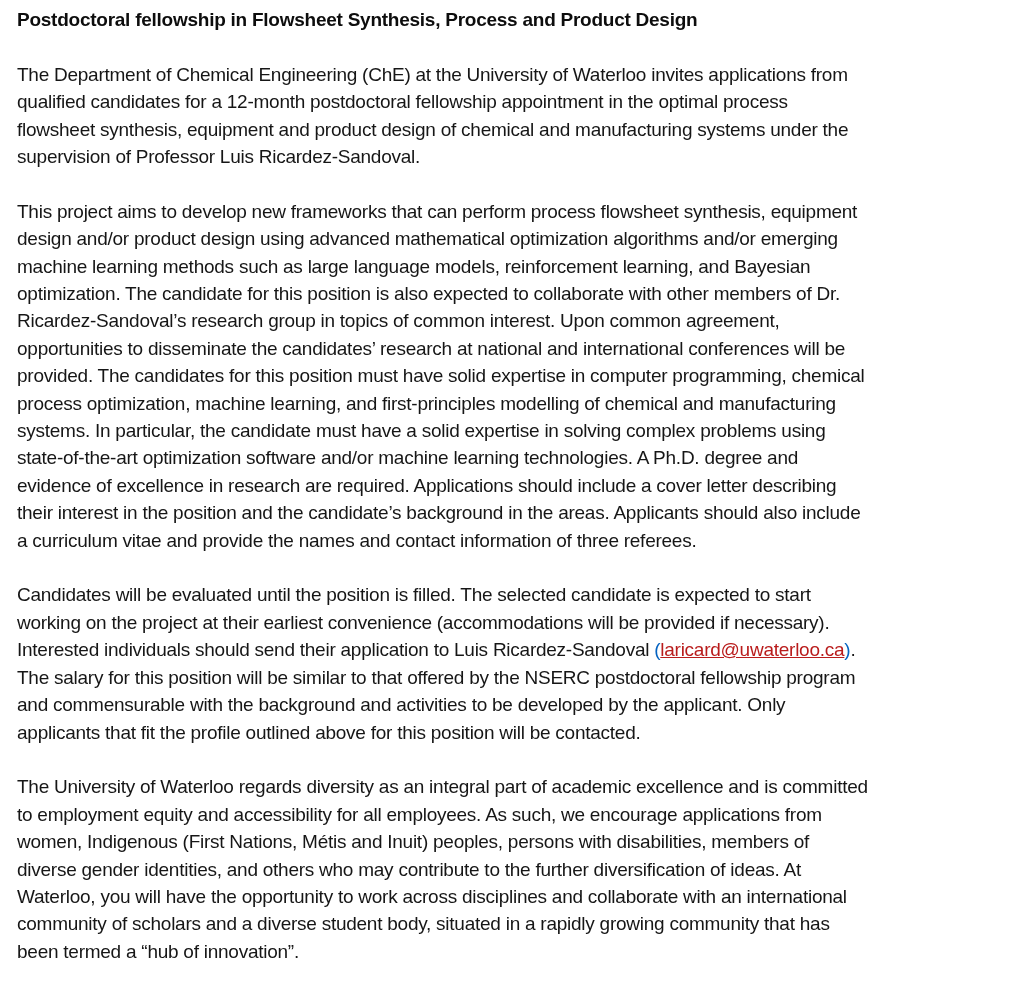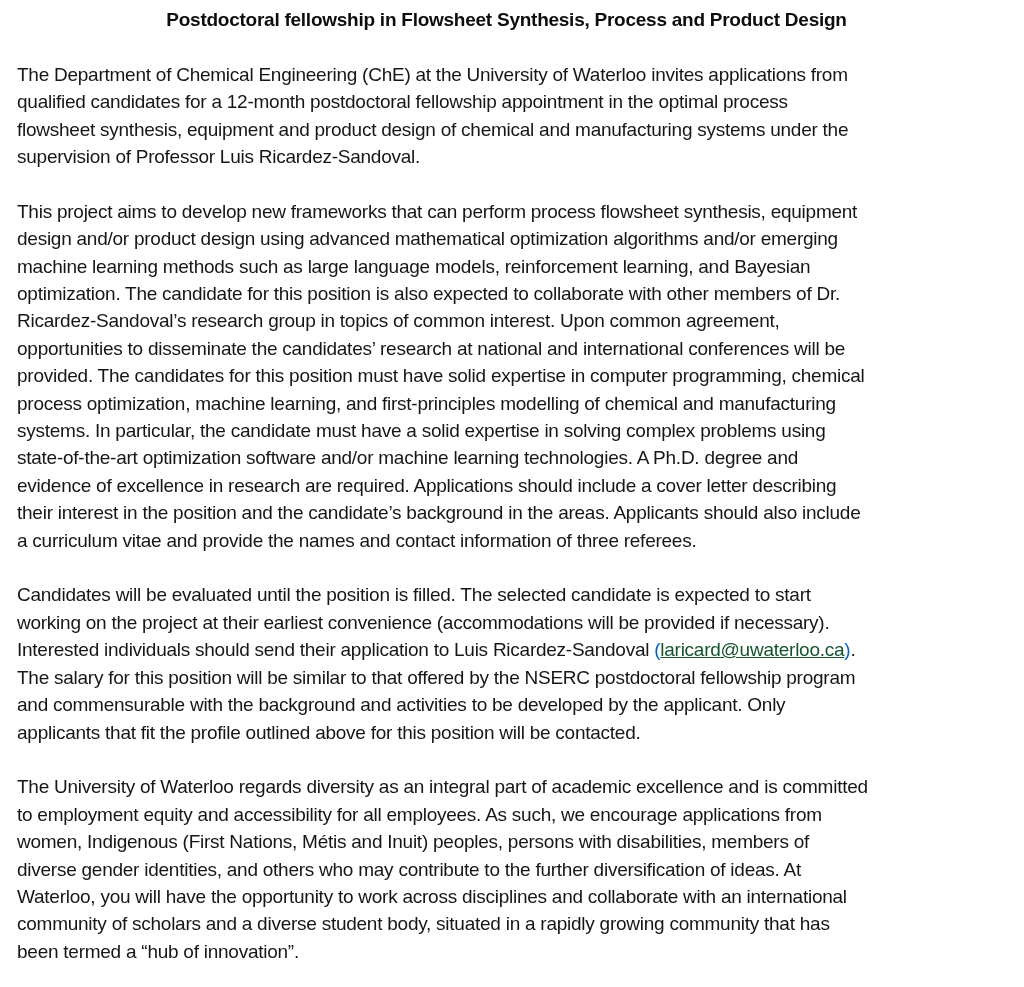--- a/index.html
+++ b/index.html
@@ -20,33 +20,32 @@
     letter-spacing: -0.25px;
     line-height: 27.4px;
     overflow: hidden;
   }
   .doc-title {
     font-size: 19px;
     font-weight: bold;
     margin: 0 0 27.4px 0;
     white-space: pre;
     color: #0d0d0d;
-    text-align: center;
   }
   .para {
     margin: 0 0 27.4px 0;
     white-space: pre;
   }
   .para span { white-space: pre; }
   .link-paren {
     color: #0563C1;
     text-decoration: none;
   }
   .email-link {
-    color: #14532d;
+    color: #b91c1c;
     cursor: pointer;
   }
 </style>
 </head>
 <body>
 
 <div class="doc">
   <h1 class="doc-title">Postdoctoral fellowship in Flowsheet Synthesis, Process and Product Design</h1>
 
   <p class="para">The Department of Chemical Engineering (ChE) at the University of Waterloo invites applications from

